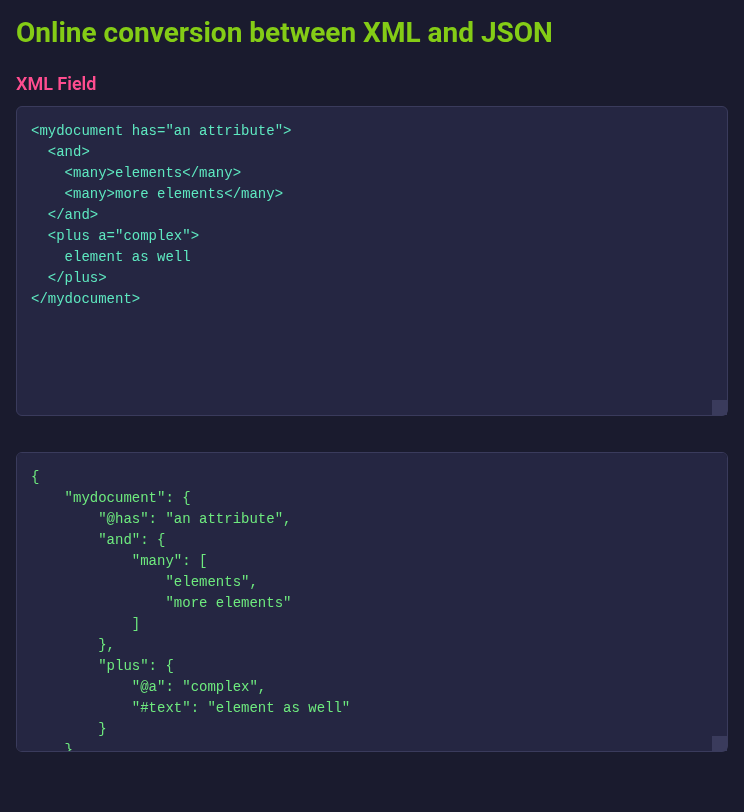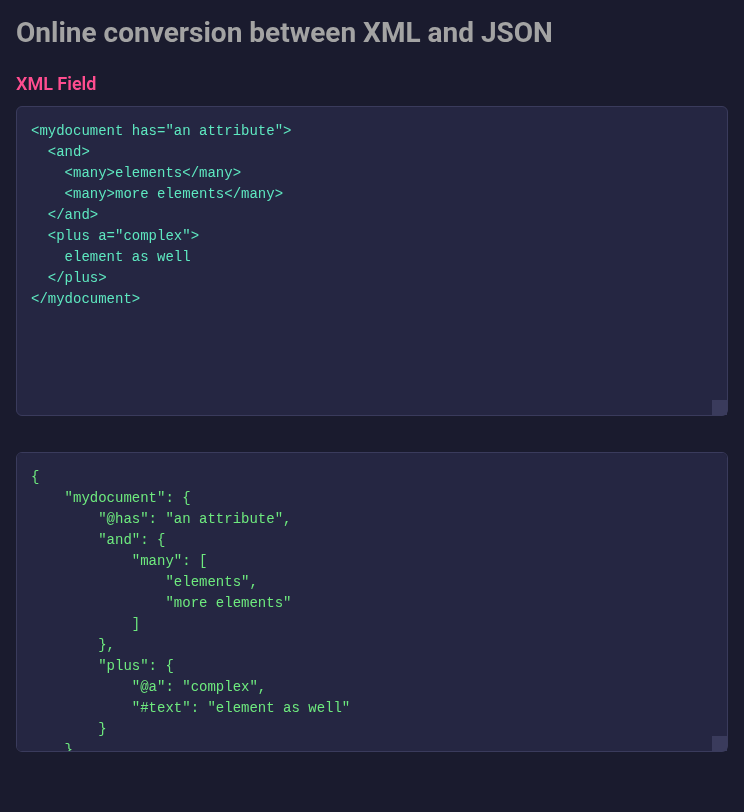--- a/index.html
+++ b/index.html
@@ -9,21 +9,21 @@
     }
     body {
       background-color: #1a1b2e;
       color: #e0e0e0;
       font-family: -apple-system, BlinkMacSystemFont, "Segoe UI", Roboto, sans-serif;
       padding: 16px;
       width: 744px;
       min-height: 812px;
     }
     h1 {
-      color: #a3a3a3;
+      color: #84cc16;
       font-size: 28px;
       font-weight: 700;
       margin-bottom: 24px;
     }
     .field-label {
       color: #ff4d8f;
       font-size: 18px;
       font-weight: 600;
       margin-bottom: 12px;
     }

